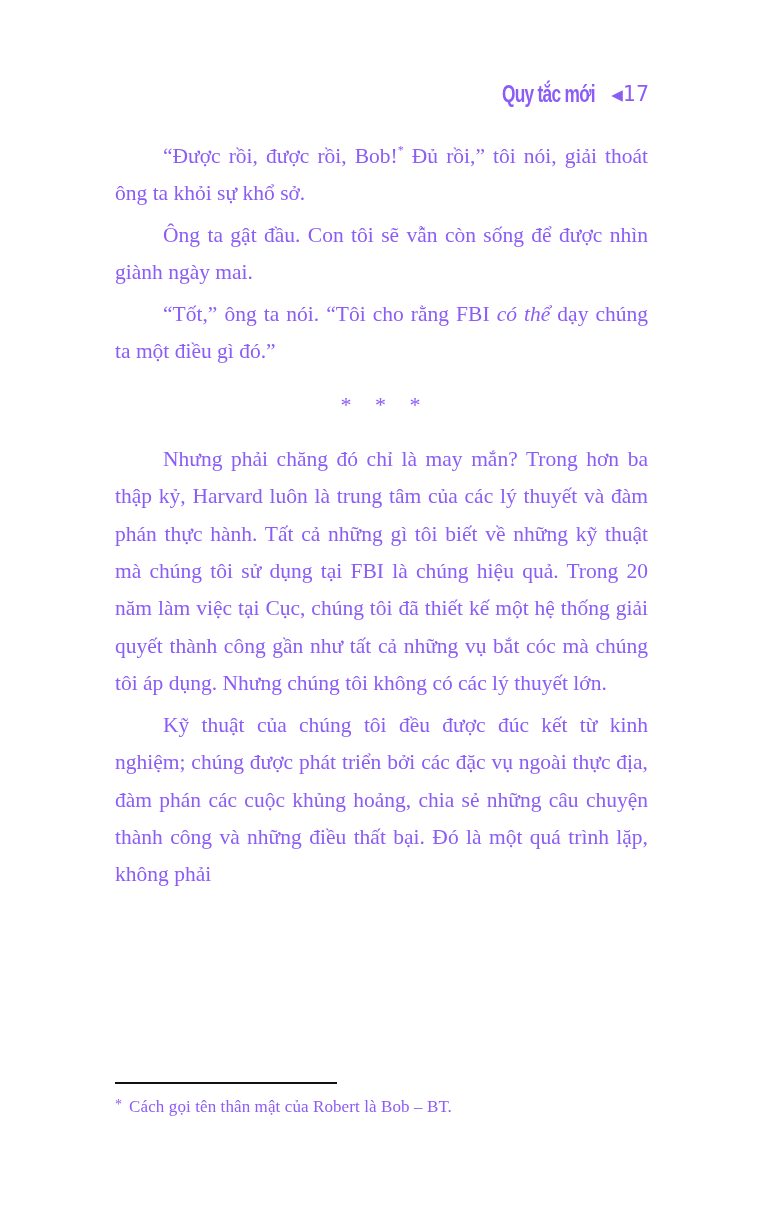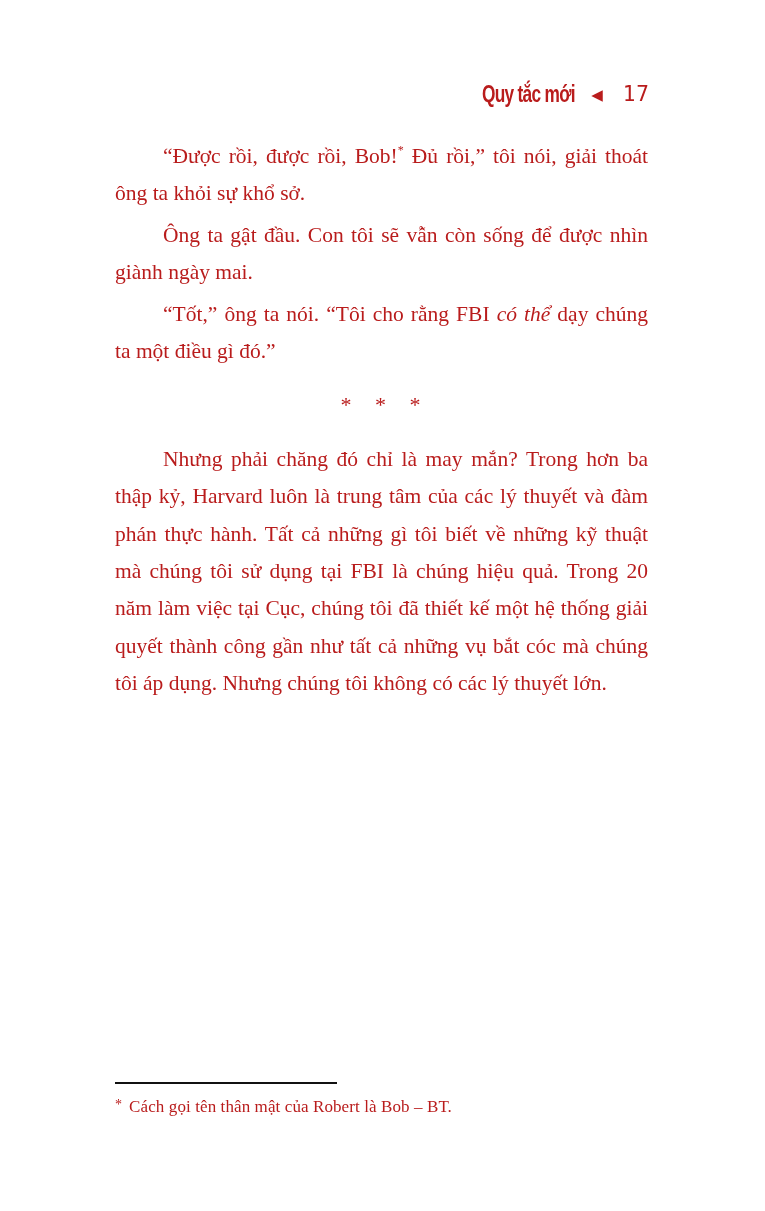--- a/index.html
+++ b/index.html
@@ -7,21 +7,21 @@
     padding: 0;
     background: #ffffff;
   }
   .page {
     position: relative;
     width: 765px;
     height: 1211px;
     background: #ffffff;
     overflow: hidden;
     font-family: "Liberation Serif", serif;
-    color: #b91c1c;
+    color: #8b5cf6;
   }
   
   .running-head {
     position: absolute;
     top: 80px;
     right: 115px;
     display: flex;
     align-items: center;
     font-family: "Liberation Sans", sans-serif;
   }
@@ -35,21 +35,20 @@
     white-space: nowrap;
   }
   .head-arrow {
     font-size: 15px;
     margin-left: 16px;
     line-height: 1;
   }
   .head-page {
     font-family: "DejaVu Sans Mono", monospace;
     font-size: 21px;
-    margin-left: 20px;
     letter-spacing: 1px;
   }
   
   .content {
     position: absolute;
     left: 115px;
     top: 138px;
     width: 533px;
   }
   .content p {
@@ -120,20 +119,21 @@
 
     <p>Ông ta gật đầu. Con tôi sẽ vẫn còn sống để được nhìn giành ngày mai.</p>
 
     <p><span>“Tốt,” ông ta nói. “Tôi cho rằng FBI </span><em>có thể</em><span> dạy chúng ta một điều gì đó.”</span></p>
 
     <div class="separator">* * *</div>
 
 
     <p>Nhưng phải chăng đó chỉ là may mắn? Trong hơn ba thập kỷ, Harvard luôn là trung tâm của các lý thuyết và đàm phán thực hành. Tất cả những gì tôi biết về những kỹ thuật mà chúng tôi sử dụng tại FBI là chúng hiệu quả. Trong 20 năm làm việc tại Cục, chúng tôi đã thiết kế một hệ thống giải quyết thành công gần như tất cả những vụ bắt cóc mà chúng tôi áp dụng. Nhưng chúng tôi không có các lý thuyết lớn.</p>
 
+    <p>Kỹ thuật của chúng tôi đều được đúc kết từ kinh nghiệm; chúng được phát triển bởi các đặc vụ ngoài thực địa, đàm phán các cuộc khủng hoảng, chia sẻ những câu chuyện thành công và những điều thất bại. Đó là một quá trình lặp, không phải</p>
 
   </main>
 
   <footer class="footnote">
     <hr class="footnote-rule">
     <p class="footnote-text"><span class="fn-marker">*</span><span class="fn-text">Cách gọi tên thân mật của Robert là Bob – BT.</span></p>
   </footer>
 
 </div>
 

